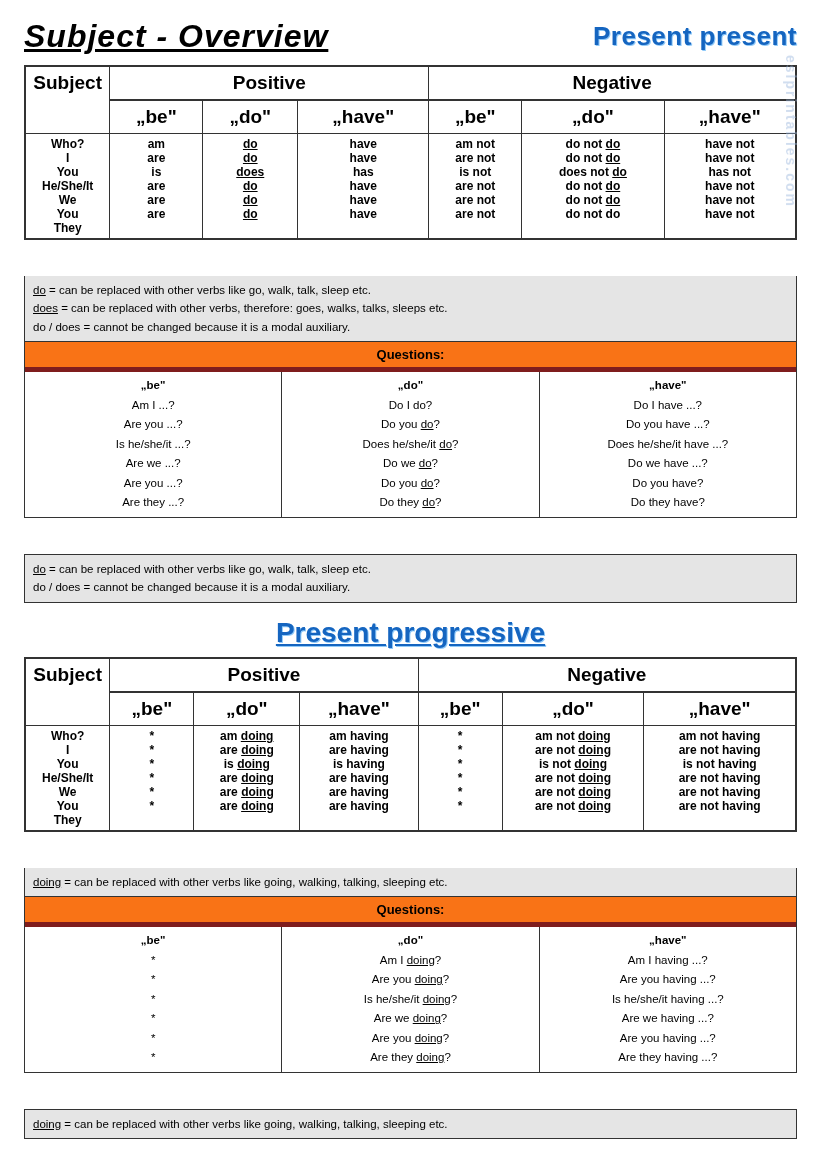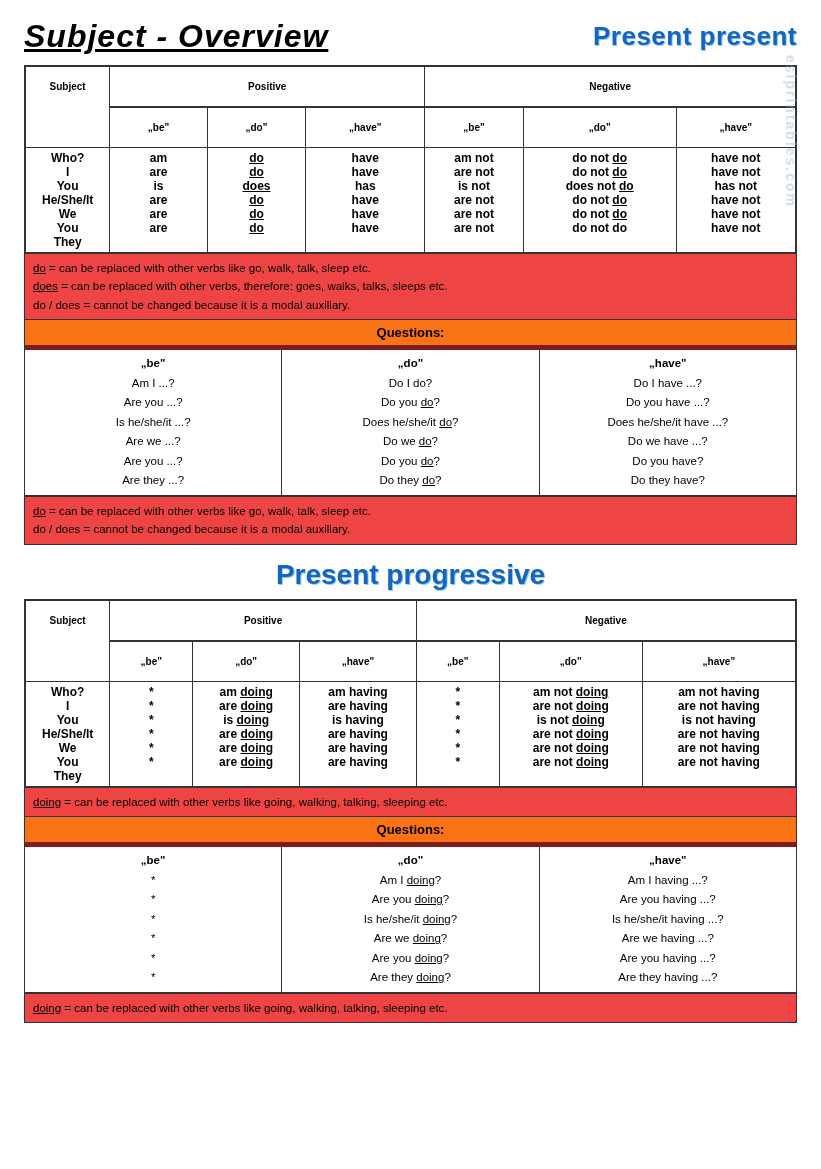--- a/index.html
+++ b/index.html
@@ -41,20 +41,21 @@
 
     
     .section-title {
       font-family: Arial Black, Arial, sans-serif;
       font-size: 28px;
       font-weight: 900;
       color: #1565c0;
       text-align: center;
       margin: 14px 0 8px 0;
       text-shadow: 1px 1px 0 #90caf9;
+      text-decoration: underline;
     }
 
     
     .main-table {
       width: 100%;
       border-collapse: collapse;
       margin-bottom: 0;
       border: 2px solid #333;
     }
 
@@ -62,22 +63,22 @@
       border: 1px solid #333;
       padding: 3px 5px;
       text-align: center;
       vertical-align: top;
       font-weight: bold;
     }
 
     .main-table thead th {
       background: #fff;
       font-weight: bold;
-      font-size: 10px;
-      padding: 14px;
+      font-size: 19px;
+      padding: 5px;
     }
 
     .col-subject { width: 11%; }
 
     .sub-header-row th {
       font-weight: bold;
       background: #fff;
       font-size: 12px;
       border-top: 2px solid #333;
     }
@@ -86,23 +87,24 @@
     .subject-col {
       text-align: left;
       vertical-align: top;
     }
 
     
     .notes-box {
       border: 1px solid #333;
       border-top: none;
       padding: 5px 8px;
-      background: #ef4444;
+      background: #e5e5e5;
       font-size: 11.5px;
       line-height: 1.6;
+      margin-top: 36px;
     }
     .notes-box .underline { text-decoration: underline; }
 
     .u { text-decoration: underline; }
 
     
     .watermark {
       position: fixed;
       right: 30px;
       top: 200px;

